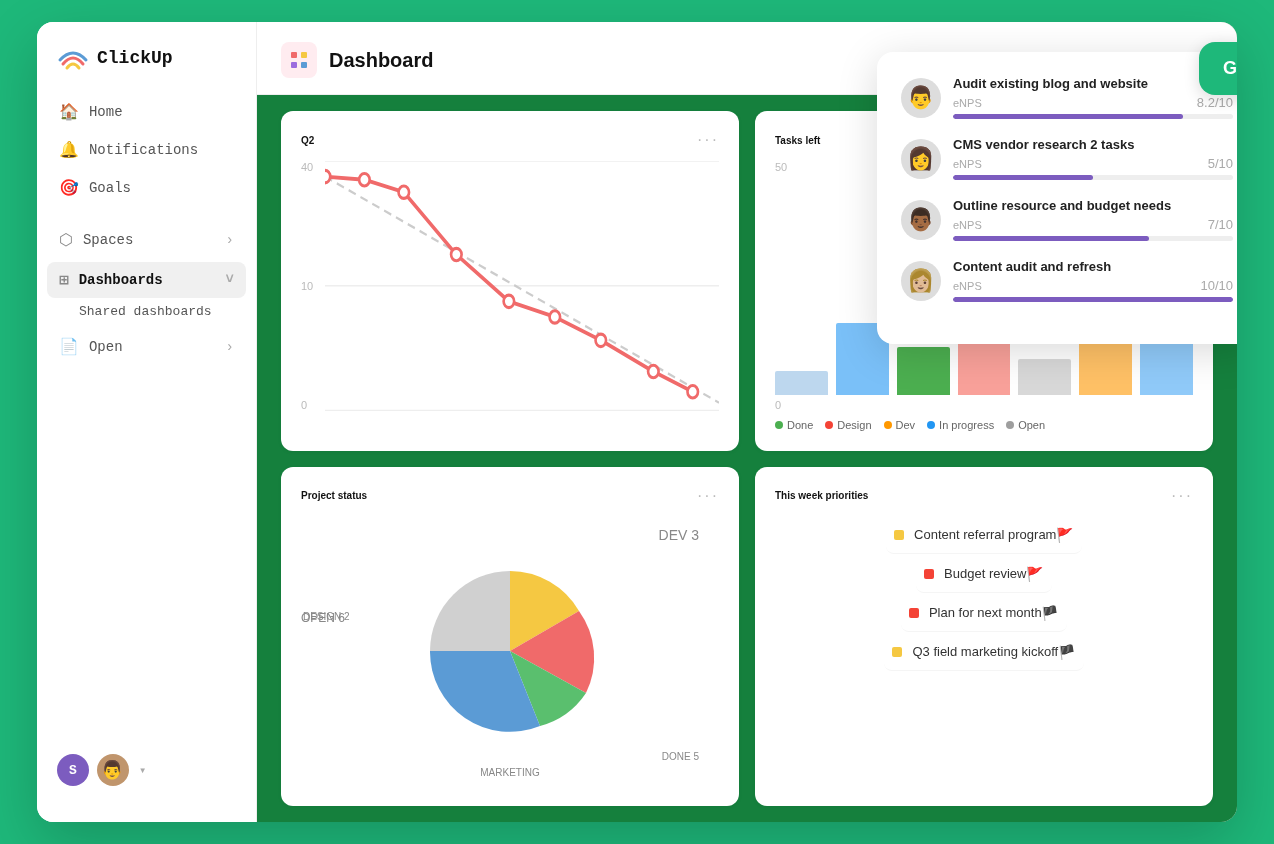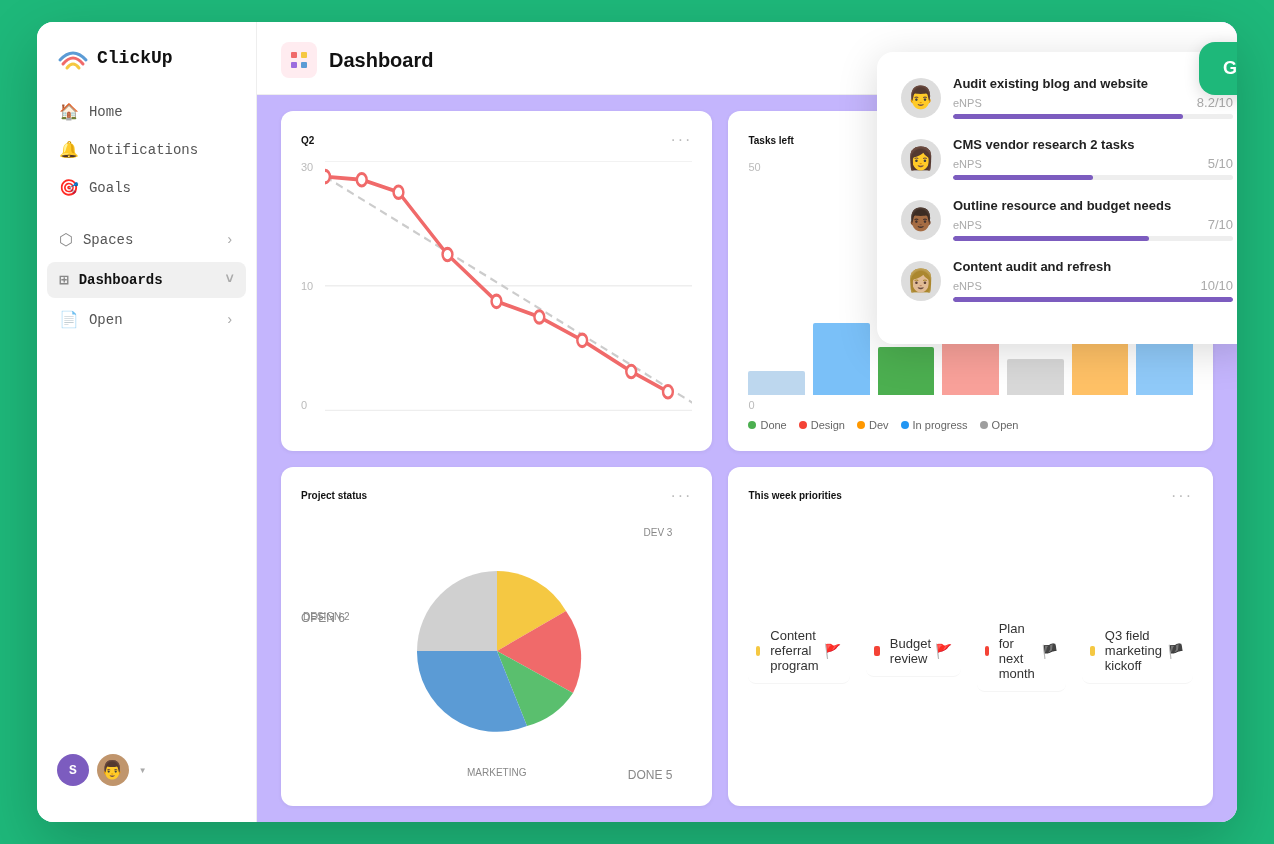--- a/index.html
+++ b/index.html
@@ -108,21 +108,21 @@
       display: flex;
       align-items: center;
       justify-content: center;
       font-size: 18px;
       overflow: hidden;
     }
 
     
     .main {
       flex: 1;
-      background: #c4b5fd;
+      background: #15803d;
       display: flex;
       flex-direction: column;
       overflow: hidden;
     }
     .main-header {
       display: flex;
       align-items: center;
       gap: 12px;
       padding: 20px 24px 16px;
       background: #fff;
@@ -229,22 +229,22 @@
       flex: 1;
       display: flex;
       align-items: center;
       justify-content: center;
       position: relative;
     }
 
     
     .priority-list {
       display: flex;
-      flex-direction: row;
-      gap: 16px;
+      flex-direction: column;
+      gap: 2px;
       flex: 1;
       align-items: center;
     }
     .priority-item {
       display: flex;
       align-items: center;
       justify-content: space-between;
       padding: 10px 8px;
       border-radius: 8px;
       border-bottom: 1px solid #f5f5f5;
@@ -391,20 +391,21 @@
         <span class="nav-arrow">›</span>
       </div>
     </div>
 
     <div class="nav-section" style="margin-top:4px;">
       <div class="nav-item active">
         <span class="nav-item-icon">⊞</span>
         <span>Dashboards</span>
         <span class="nav-arrow">˅</span>
       </div>
+      <div class="nav-sub">Shared dashboards</div>
     </div>
 
     <div class="nav-section" style="margin-top:4px;">
       <div class="nav-item">
         <span class="nav-item-icon">📄</span>
         <span>Open</span>
         <span class="nav-arrow">›</span>
       </div>
     </div>
 
@@ -430,21 +431,21 @@
 
     <div class="dashboard-grid">
 
       <div class="card">
         <div class="card-header">
           <span class="card-title">Q2</span>
           <span class="card-menu">···</span>
         </div>
         <div class="chart-area">
           <div class="chart-labels-y">
-            <span>30</span>
+            <span>40</span>
             <span>10</span>
             <span>0</span>
           </div>
           <div class="chart-inner">
             <svg viewBox="0 0 300 160" preserveAspectRatio="none" style="width:100%;height:100%;">
 
               <line x1="0" y1="0" x2="300" y2="0" stroke="#eee" stroke-width="1"></line>
               <line x1="0" y1="80" x2="300" y2="80" stroke="#eee" stroke-width="1"></line>
               <line x1="0" y1="160" x2="300" y2="160" stroke="#eee" stroke-width="1"></line>
 
@@ -535,23 +536,23 @@
 
             <path d="M100,100 L169,60 A80,80 0 0,1 176,142 Z" fill="#f06a6a"></path>
 
             <path d="M100,100 L176,142 A80,80 0 0,1 130,175 Z" fill="#5abf6e"></path>
 
             <path d="M100,100 L130,175 A80,80 0 0,1 20,100 Z" fill="#5b9bd5"></path>
 
             <path d="M100,100 L20,100 A80,80 0 0,1 100,20 Z" fill="#d0d0d0"></path>
           </svg>
 
-          <div style="position:absolute;top:10px;right:20px;font-size:10px;color:#888;">DEV 3</div>
+          <div style="position:absolute;top:10px;right:20px;font-size:14px;color:#888;">DEV 3</div>
           <div style="position:absolute;top:35%;left:2px;font-size:10px;color:#888;">DESIGN 2</div>
-          <div style="position:absolute;bottom:4px;right:20px;font-size:12px;color:#888;">DONE 5</div>
+          <div style="position:absolute;bottom:24px;right:20px;font-size:10px;color:#888;">DONE 5</div>
           <div style="position:absolute;bottom:8px;left:50%;transform:translateX(-50%);font-size:10px;color:#888;">MARKETING</div>
           <div style="position:absolute;top:35%;left:0;font-size:12px;color:#888;text-align:center;">OPEN 6</div>
         </div>
       </div>
 
       <div class="card">
         <div class="card-header">
           <span class="card-title">This week priorities</span>
           <span class="card-menu">···</span>
         </div>

